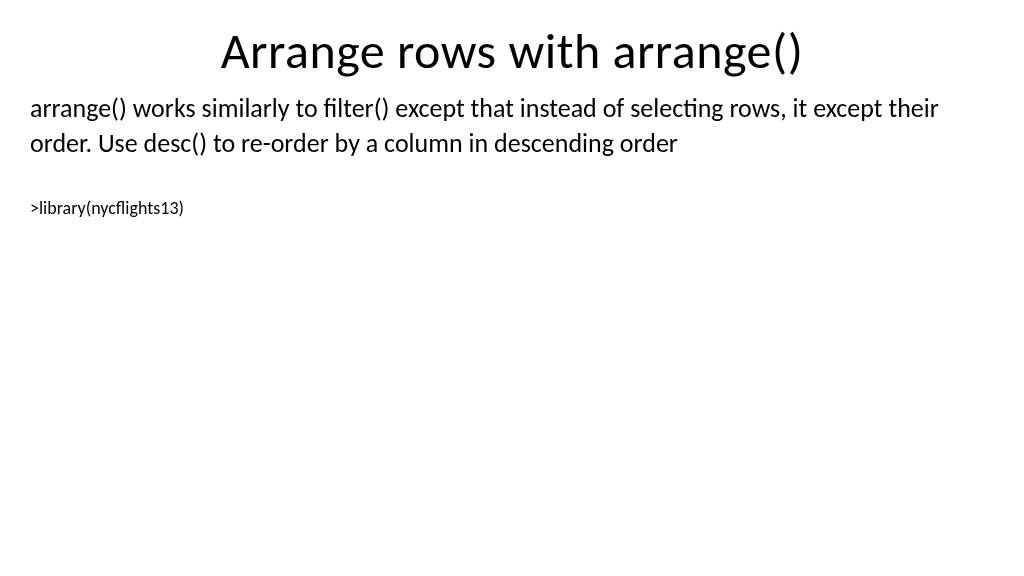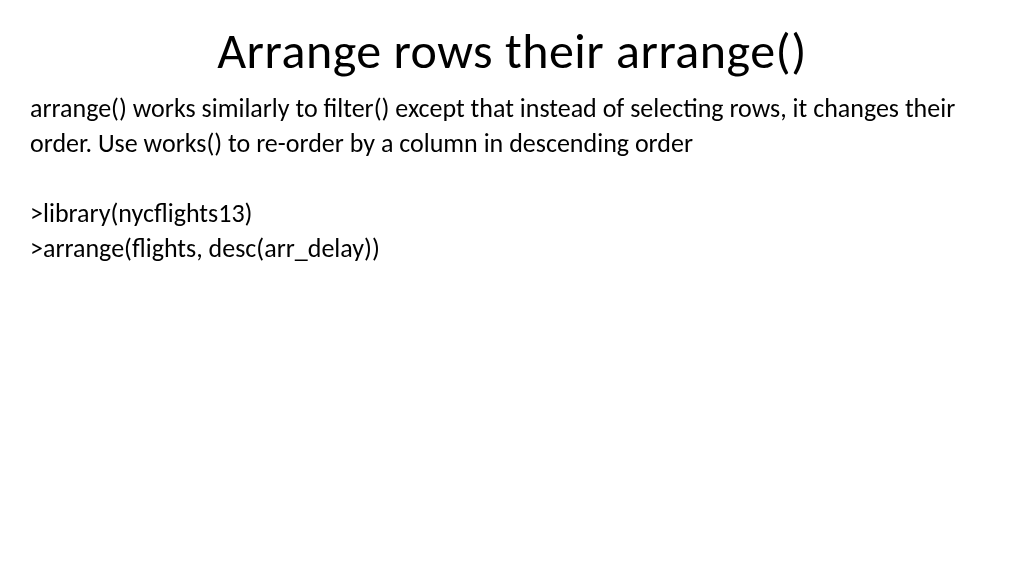--- a/index.html
+++ b/index.html
@@ -23,31 +23,30 @@
       margin-bottom: 10px;
       letter-spacing: 0.5px;
     }
     .description {
       font-size: 26px;
       font-weight: 400;
       line-height: 1.35;
       margin-bottom: 35px;
     }
     .code-block {
-      font-size: 26px;
+      font-size: 18px;
       font-weight: 400;
       line-height: 1.35;
     }
     .code-line {
       display: block;
     }
   </style>
 </head>
 <body>
 
-<h1 class="title">Arrange rows their arrange()</h1>
+<h1 class="title">Arrange rows with arrange()</h1>
 
-<p class="description">arrange() works similarly to filter() except that instead of selecting rows, it changes their order. Use works() to re-order by a column in descending order</p>
+<p class="description">arrange() works similarly to filter() except that instead of selecting rows, it except their order. Use desc() to re-order by a column in descending order</p>
 
 <div class="code-block">
   <span class="code-line">&gt;library(nycflights13)</span>
-  <span class="code-line">&gt;arrange(flights, desc(arr_delay))</span>
 </div>
 
 </body></html>

